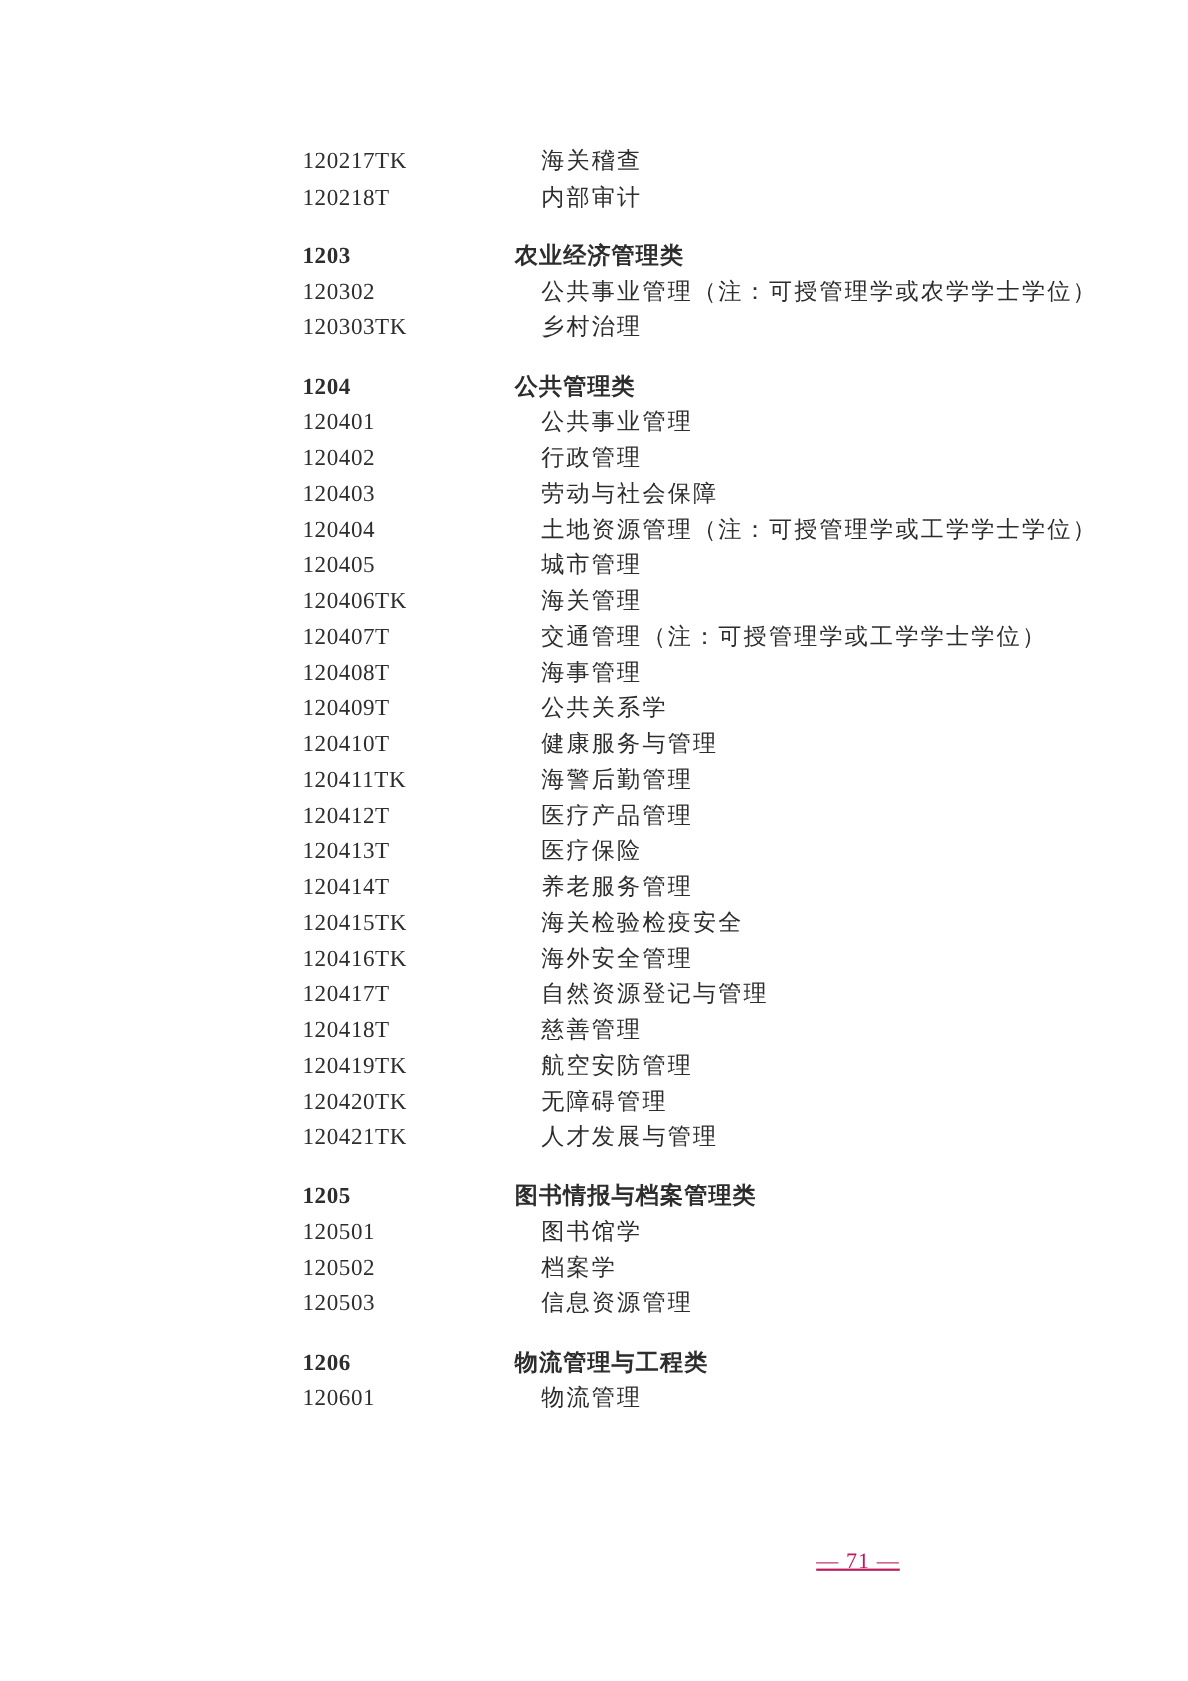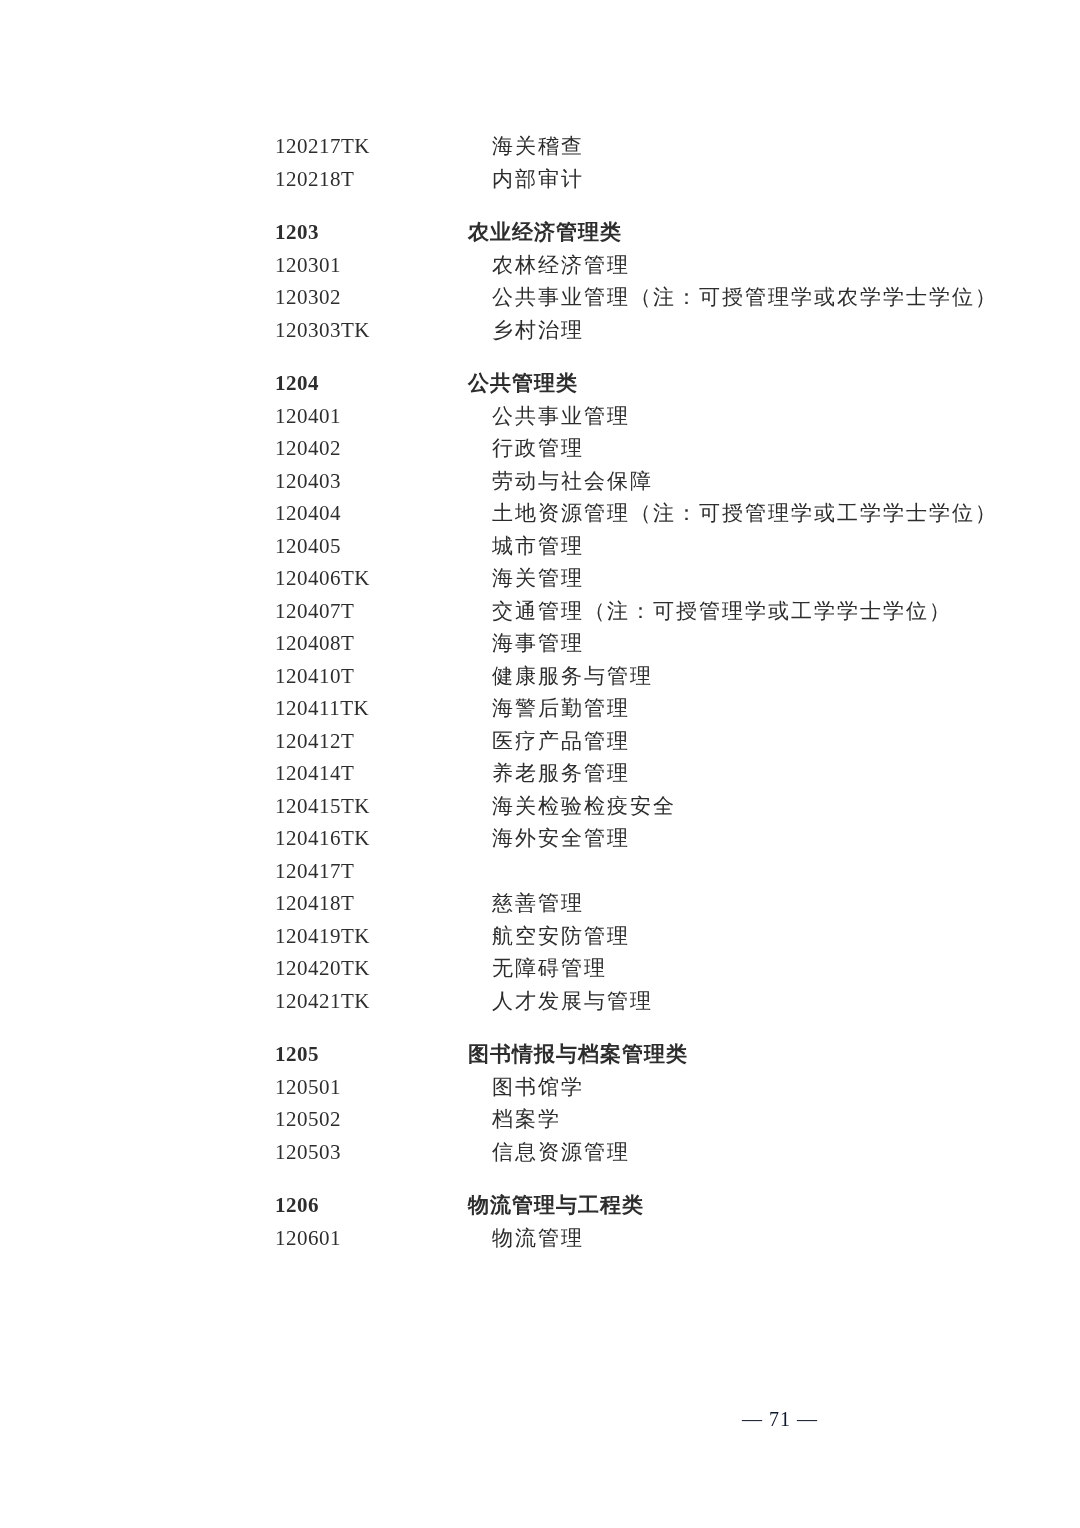--- a/index.html
+++ b/index.html
@@ -32,21 +32,22 @@
   .row .name { letter-spacing: 2px; }
   .row.item .name { padding-left: 24px; }
   .row.header { font-weight: 700; }
   .row.header .name { letter-spacing: 1px; text-align: center; }
   .page-footer {
     position: absolute;
     top: 1408px;
     right: 172px;
     font-size: 20px;
     letter-spacing: 1px;
-    color: #0f172a;
+    color: #be185d;
+    text-decoration: underline;
   }
 </style>
 </head>
 <body>
 
 <div class="page">
   <main class="catalog" id="catalog">
       <section class="section">
         <div class="row item">
           <span class="code">120217TK</span>
@@ -54,24 +55,20 @@
         </div>
         <div class="row item">
           <span class="code">120218T</span>
           <span class="name">内部审计</span>
         </div>
       </section>
       <section class="section">
         <div class="row header">
           <span class="code">1203</span>
           <span class="name">农业经济管理类</span>
-        </div>
-        <div class="row item">
-          <span class="code">120301</span>
-          <span class="name">农林经济管理</span>
         </div>
         <div class="row item">
           <span class="code">120302</span>
           <span class="name">公共事业管理（注：可授管理学或农学学士学位）</span>
         </div>
         <div class="row item">
           <span class="code">120303TK</span>
           <span class="name">乡村治理</span>
         </div>
       </section>
@@ -106,45 +103,54 @@
         </div>
         <div class="row item">
           <span class="code">120407T</span>
           <span class="name">交通管理（注：可授管理学或工学学士学位）</span>
         </div>
         <div class="row item">
           <span class="code">120408T</span>
           <span class="name">海事管理</span>
         </div>
         <div class="row item">
+          <span class="code">120409T</span>
+          <span class="name">公共关系学</span>
+        </div>
+        <div class="row item">
           <span class="code">120410T</span>
           <span class="name">健康服务与管理</span>
         </div>
         <div class="row item">
           <span class="code">120411TK</span>
           <span class="name">海警后勤管理</span>
         </div>
         <div class="row item">
           <span class="code">120412T</span>
           <span class="name">医疗产品管理</span>
+        </div>
+        <div class="row item">
+          <span class="code">120413T</span>
+          <span class="name">医疗保险</span>
         </div>
         <div class="row item">
           <span class="code">120414T</span>
           <span class="name">养老服务管理</span>
         </div>
         <div class="row item">
           <span class="code">120415TK</span>
           <span class="name">海关检验检疫安全</span>
         </div>
         <div class="row item">
           <span class="code">120416TK</span>
           <span class="name">海外安全管理</span>
         </div>
         <div class="row item">
           <span class="code">120417T</span>
+          <span class="name">自然资源登记与管理</span>
         </div>
         <div class="row item">
           <span class="code">120418T</span>
           <span class="name">慈善管理</span>
         </div>
         <div class="row item">
           <span class="code">120419TK</span>
           <span class="name">航空安防管理</span>
         </div>
         <div class="row item">

